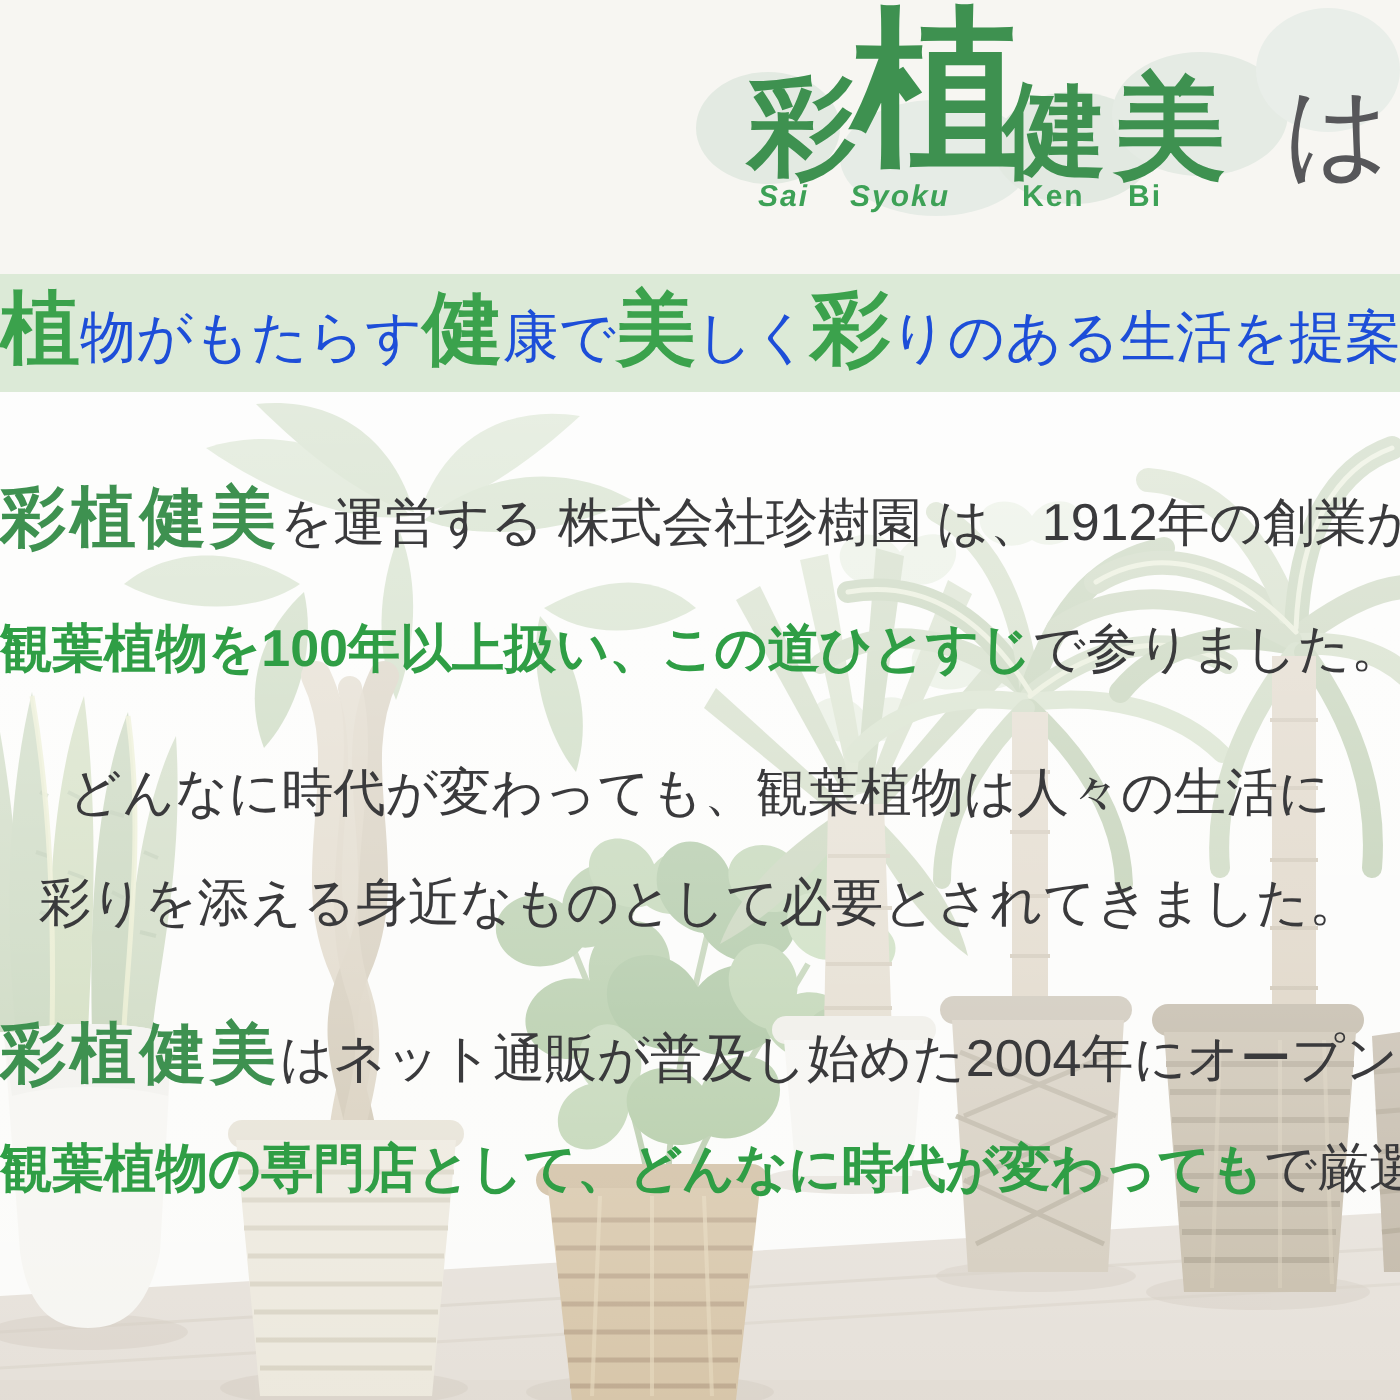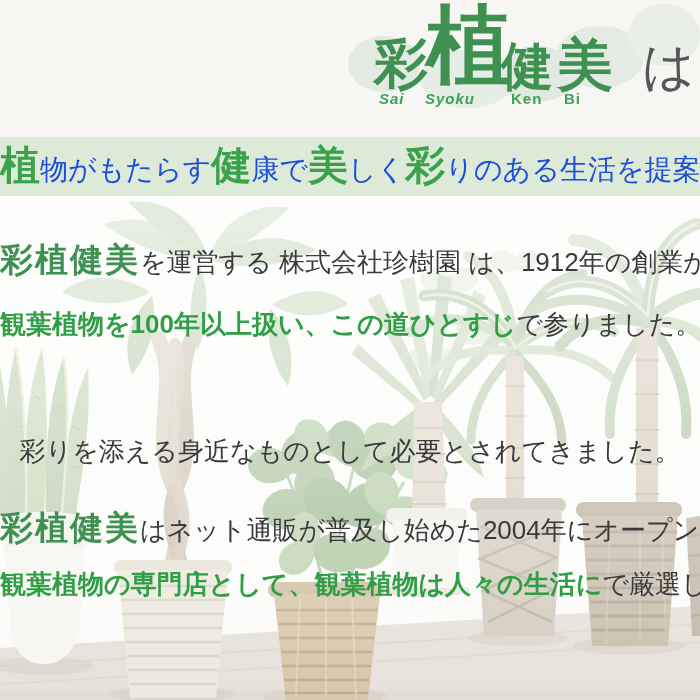--- a/index.html
+++ b/index.html
@@ -255,23 +255,26 @@
     <span class="bn-em">彩</span>
     <span class="bn-plain">りのある生活を提案します</span>
   </div>
 
   <div class="story-line l1">
     <span class="brand">彩植健美</span><span class="t">を運営する 株式会社珍樹園 は、1912年の創業から</span>
   </div>
   <div class="story-line l2">
     <span class="green">観葉植物を100年以上扱い、この道ひとすじ</span><span class="t">で参りました。</span>
   </div>
+  <div class="story-line l3">
+    <span class="t">どんなに時代が変わっても、観葉植物は人々の生活に</span>
+  </div>
   <div class="story-line l4">
     <span class="t">彩りを添える身近なものとして必要とされてきました。</span>
   </div>
   <div class="story-line l5">
     <span class="brand">彩植健美</span><span class="t">はネット通販が普及し始めた2004年にオープン。</span>
   </div>
   <div class="story-line l6">
-    <span class="green">観葉植物の専門店として、観葉植物は人々の生活に</span><span class="t">で厳選した</span>
+    <span class="green">観葉植物の専門店として、どんなに時代が変わっても</span><span class="t">で厳選した</span>
   </div>
 
 </div>
 
 </body></html>

